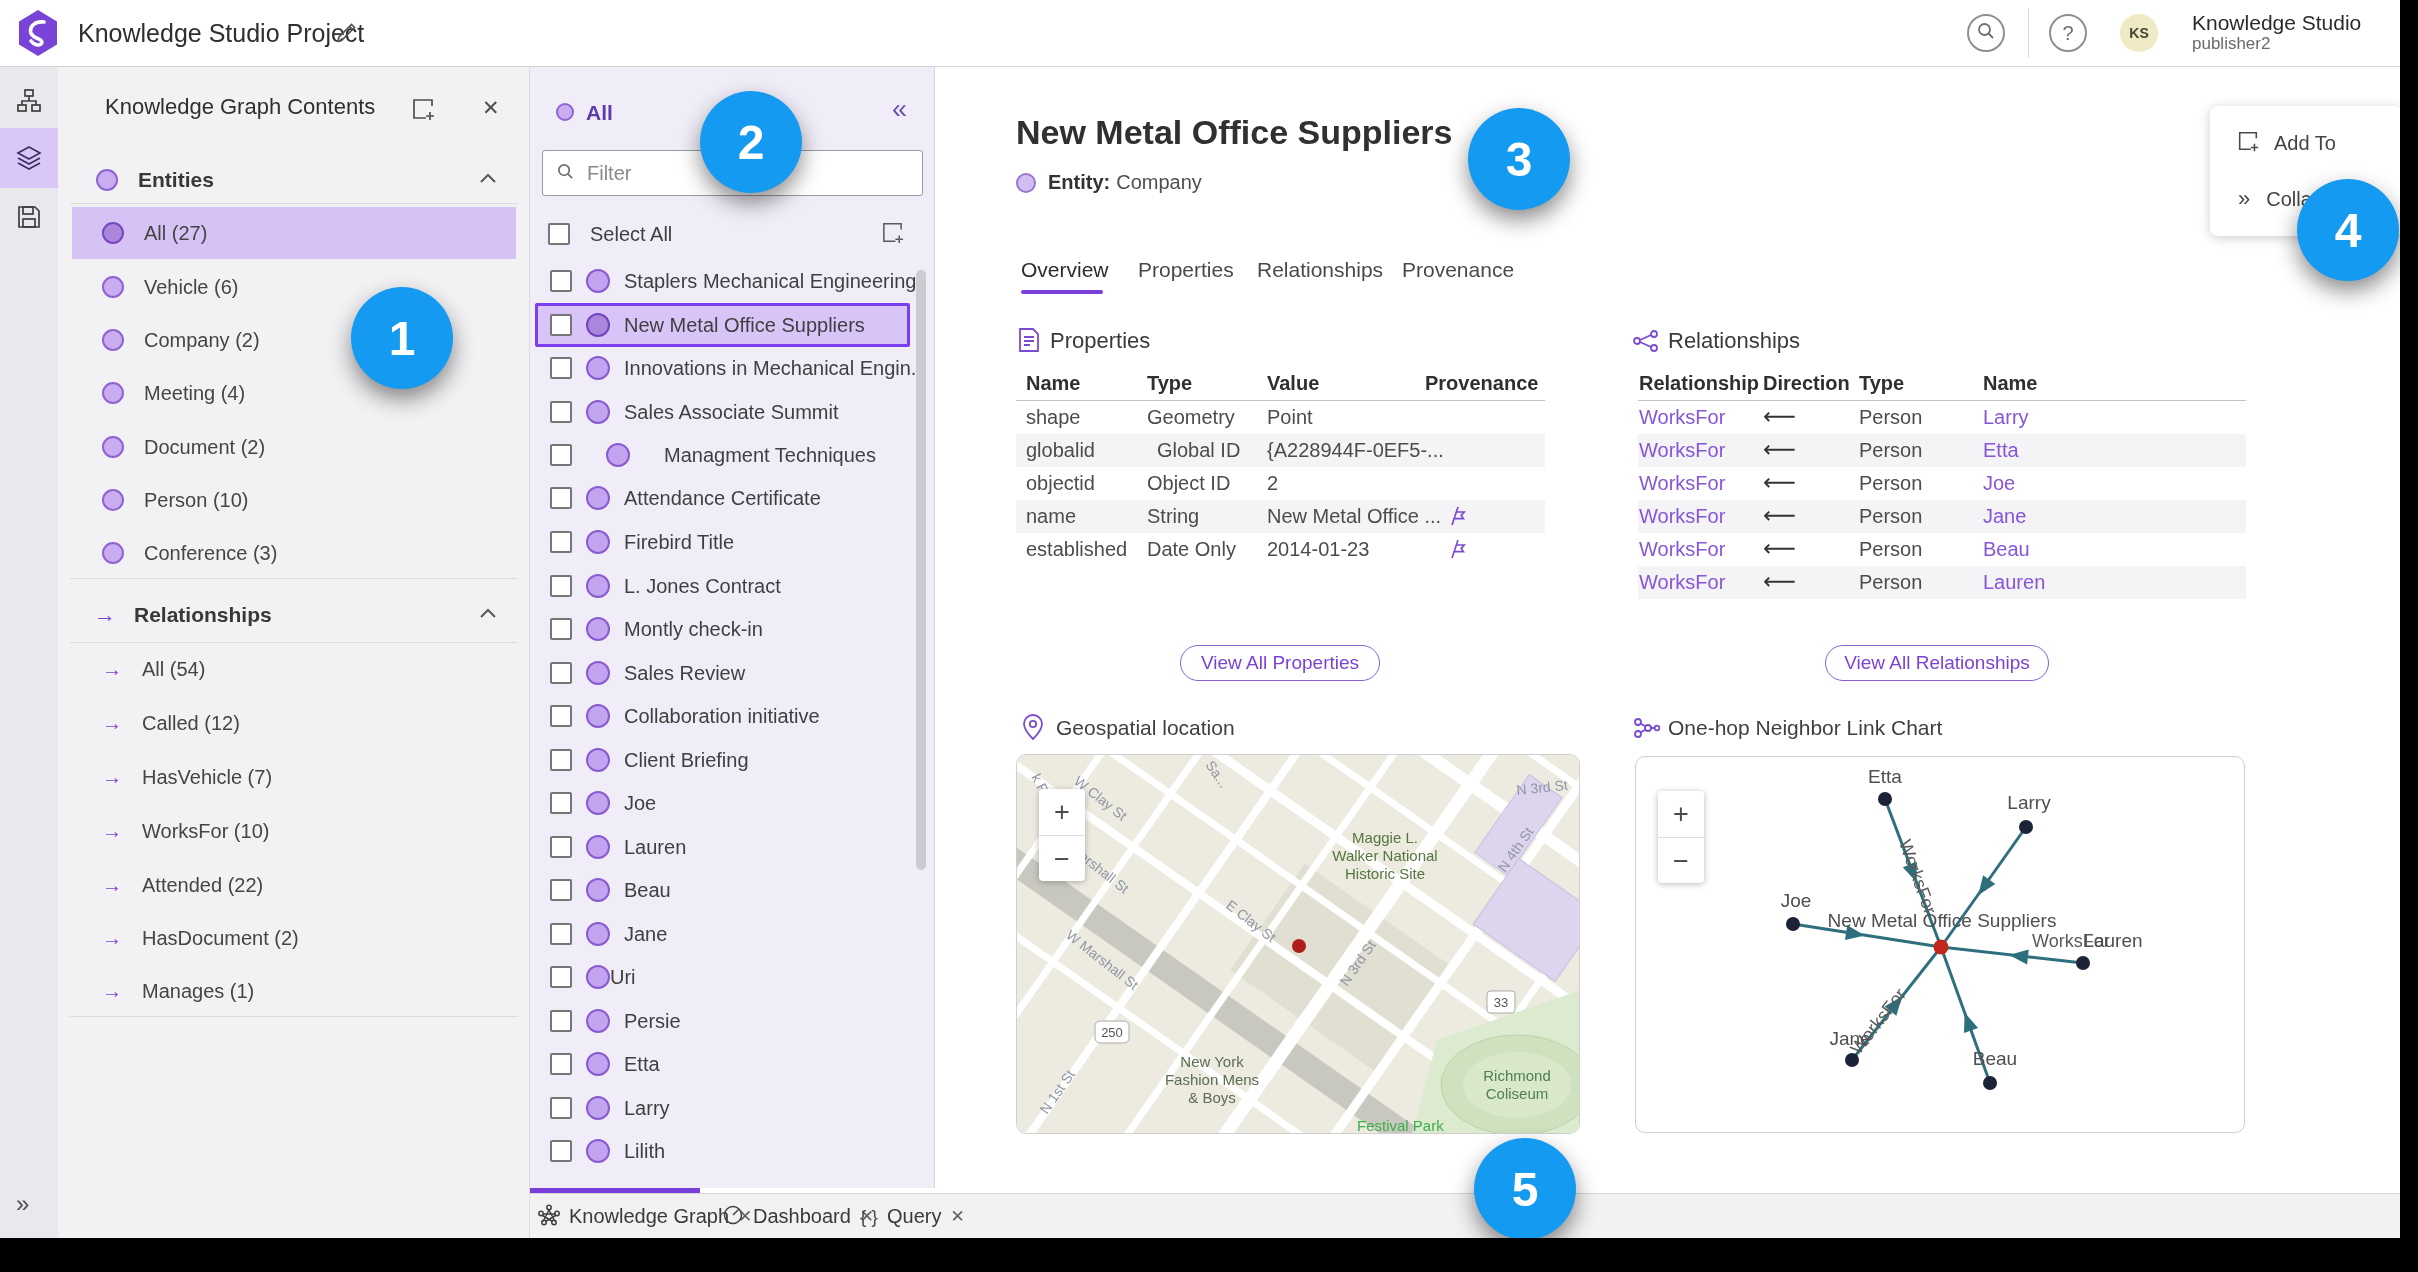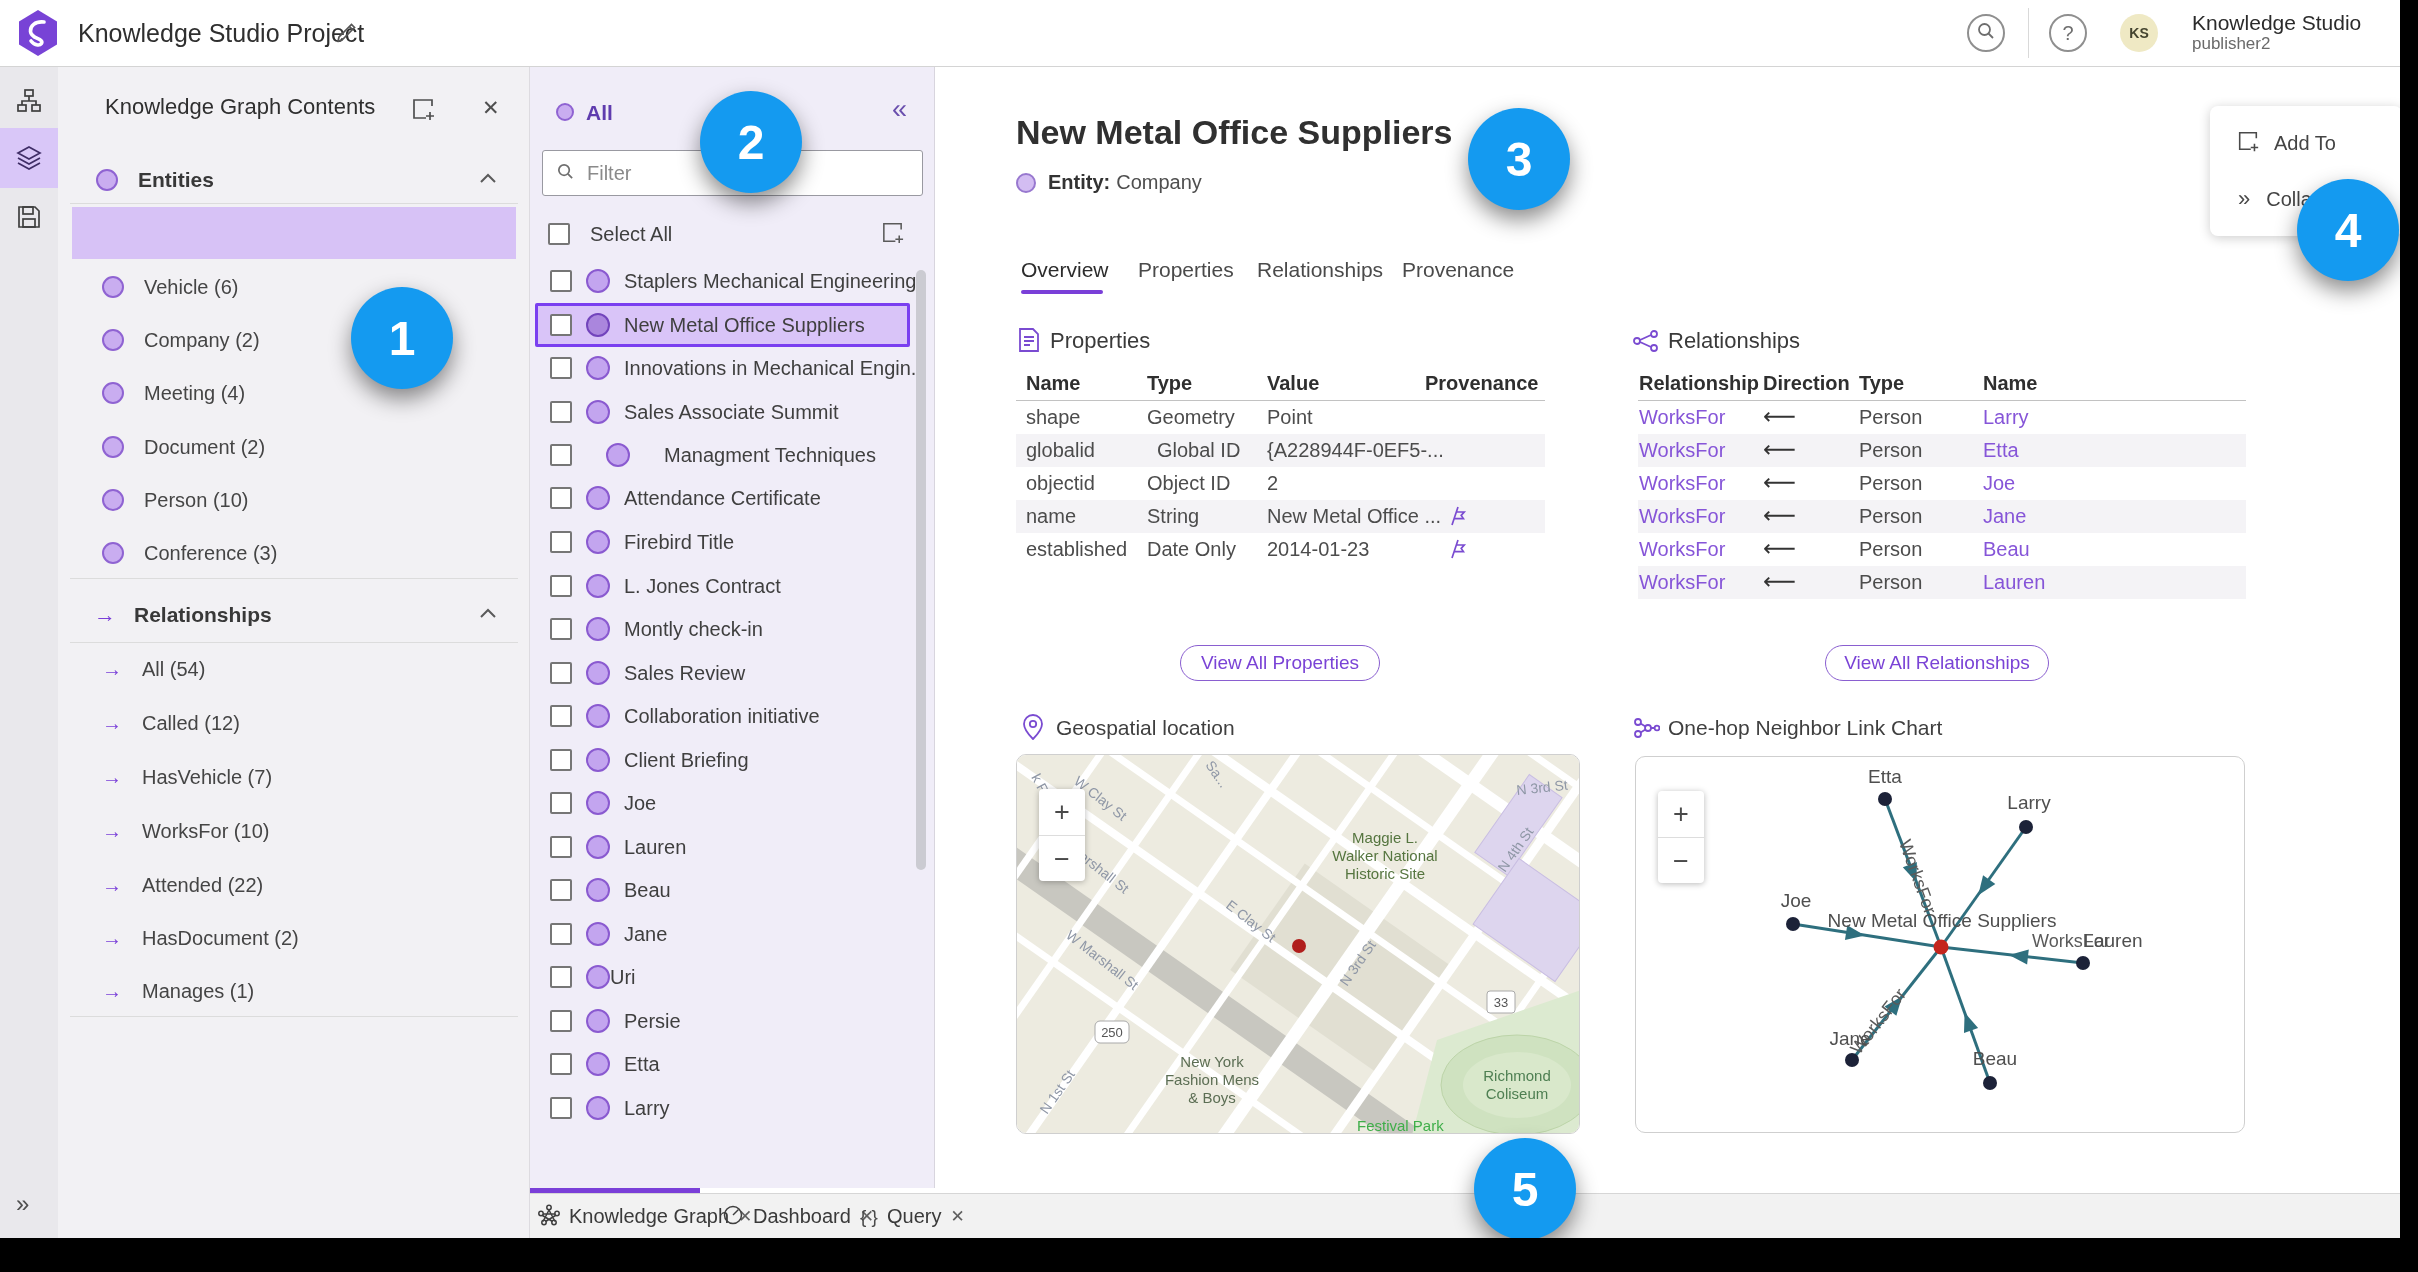--- a/index.html
+++ b/index.html
@@ -172,20 +172,24 @@
       <span class="lbl hdr" style="margin-left:20px;">Entities</span>
       <span style="position:absolute;left:420px;">
         <svg width="20" height="14" viewBox="0 0 20 14" fill="none" stroke="#5a5a5a" stroke-width="2">
             <path d="M3 11 L10 4 L17 11"></path>
           </svg>
       </span>
     </div>
     <div class="divline" style="top:137px;"></div>
 
     <div class="sel-row" style="top:141px;"></div>
+    <div class="lrow" style="top:141px;">
+      <span class="ecircle dark" style="margin-left:44px;"></span>
+      <span class="lbl" style="margin-left:20px;">All (27)</span>
+    </div>
     <div class="lrow" style="top:195px;">
       <span class="ecircle" style="margin-left:44px;"></span>
       <span class="lbl" style="margin-left:20px;">Vehicle (6)</span>
     </div>
     <div class="lrow" style="top:248px;">
       <span class="ecircle" style="margin-left:44px;"></span>
       <span class="lbl" style="margin-left:20px;">Company (2)</span>
     </div>
     <div class="lrow" style="top:301px;">
       <span class="ecircle" style="margin-left:44px;"></span>
@@ -369,20 +373,25 @@
     </div>
     <div class="mrow" style="top:976px;">
       <span class="cb" style="margin-left:20px;"></span>
       <span class="mcircle" style="margin-left:14px;"></span>
       <span class="lbl" style="margin-left:14px;">Etta</span>
     </div>
     <div class="mrow" style="top:1020px;">
       <span class="cb" style="margin-left:20px;"></span>
       <span class="mcircle" style="margin-left:14px;"></span>
       <span class="lbl" style="margin-left:14px;">Larry</span>
+    </div>
+    <div class="mrow" style="top:1063px;">
+      <span class="cb" style="margin-left:20px;"></span>
+      <span class="mcircle" style="margin-left:14px;"></span>
+      <span class="lbl" style="margin-left:14px;">Lilith</span>
     </div>
 
     <div class="scroll-thumb"></div>
   </div>
   <div class="abs mp-indicator"></div>
 
   <div class="abs main">
     <div class="abs page-title" style="left:81px;top:47px;">New Metal Office Suppliers</div>
     <div class="abs" style="left:81px;top:105px;display:flex;align-items:center;gap:12px;">
       <span class="ent-circle"></span>

